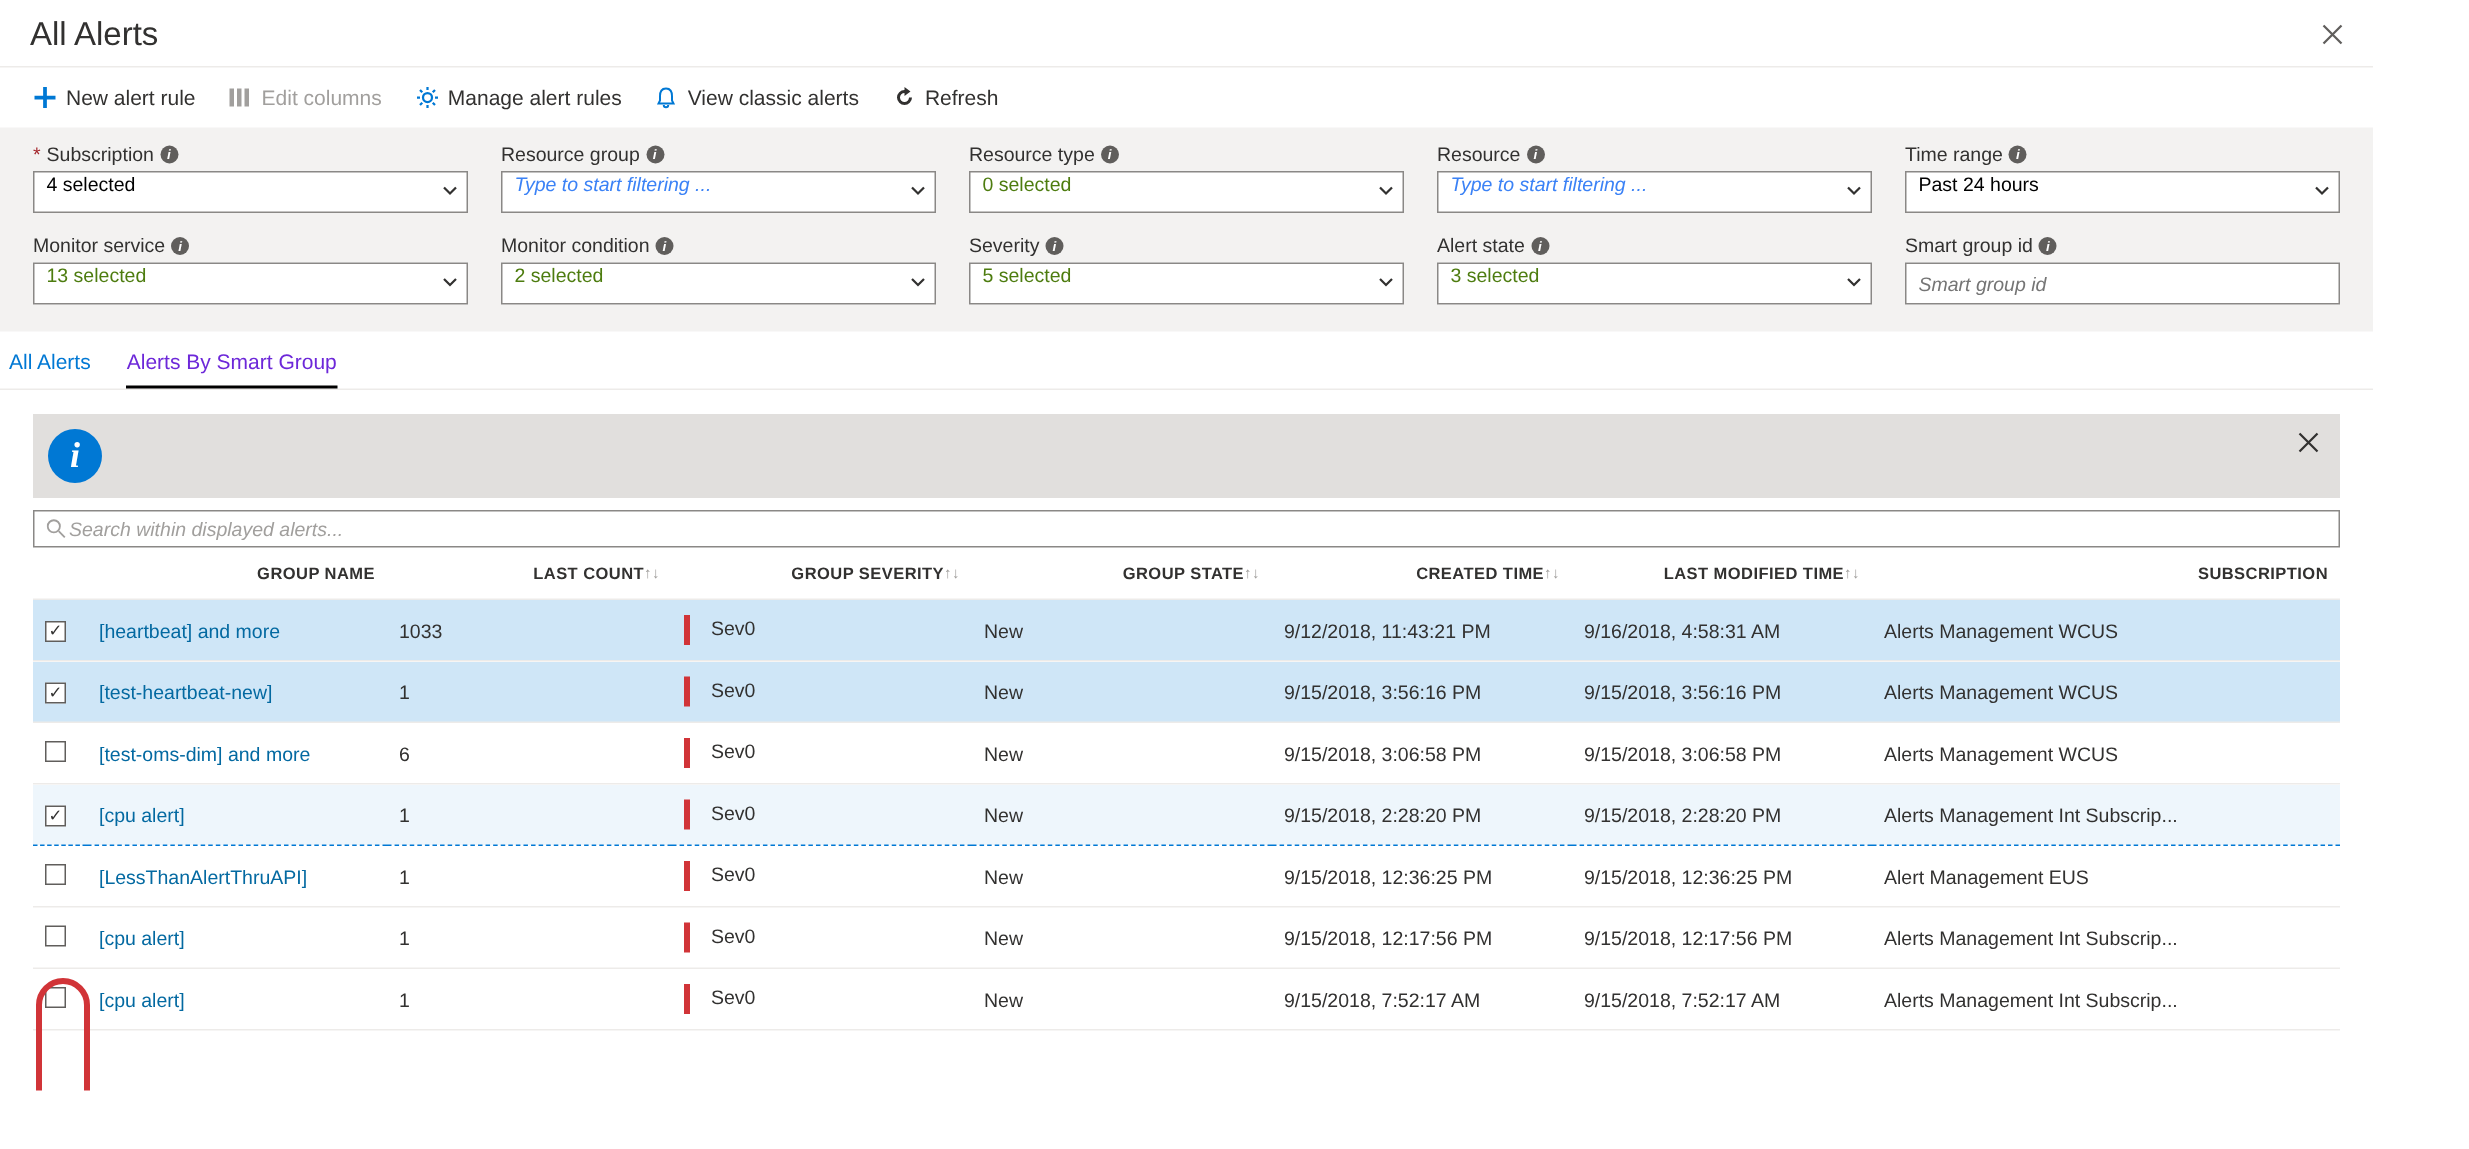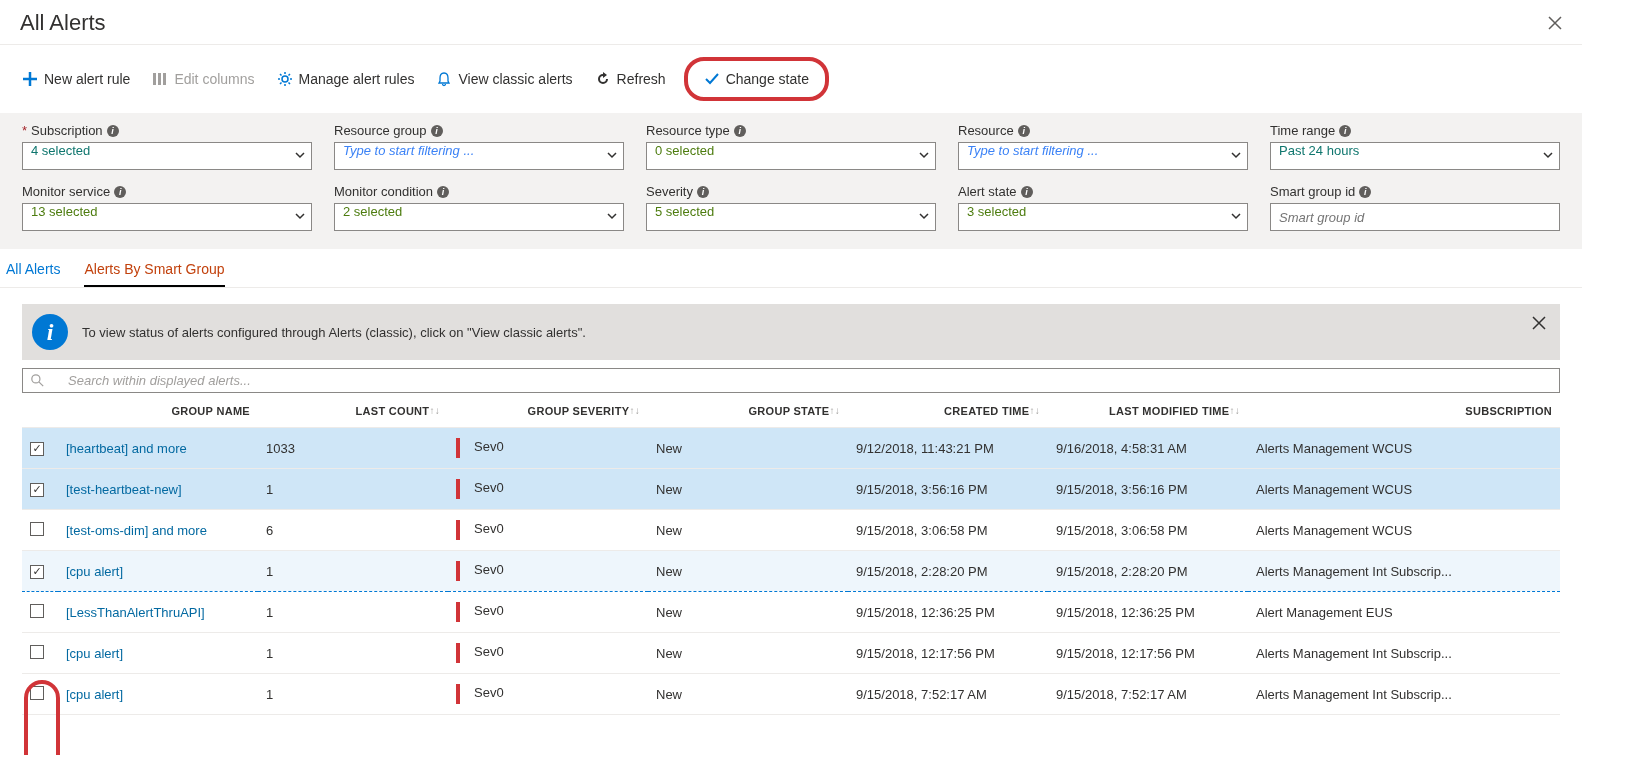--- a/index.html
+++ b/index.html
@@ -10,34 +10,34 @@
   .close-x { font-size: 16px; color: #605e5c; cursor: pointer; }
   .toolbar { display: flex; align-items: center; gap: 22px; padding: 12px 22px; font-size: 14px; color: #323130; }
   .toolbar-item { display: flex; gap: 6px; cursor: pointer; }
   .toolbar-item.disabled { color: #a19f9d; }
   .tb-icon { width: 16px; height: 16px; display: inline-flex; align-items: center; justify-content: center; }
   .highlight-oval { border: 4px solid #d13438; border-radius: 20px; padding: 10px 16px; margin-left: -4px; }
   .filters { background: #f3f2f1; padding: 10px 22px 18px 22px; display: grid; grid-template-columns: repeat(5, 1fr); gap: 22px 22px; row-gap: 14px; }
   .filter-label { font-size: 13px; color: #323130; display: flex; align-items: center; gap: 4px; margin-bottom: 4px; }
   .req { color: #a4262c; }
   .info-dot { width: 12px; height: 12px; border-radius: 50%; background: #605e5c; color: #fff; font-size: 9px; display: inline-flex; align-items: center; justify-content: center; font-weight: bold; font-style: italic; }
-  .filter-input { width: 100%; height: 28px; border: 1px solid #8a8886; background: #fff; padding: 0 24px 0 8px; font-size: 13px; color: #0f766e; position: relative; }
+  .filter-input { width: 100%; height: 28px; border: 1px solid #8a8886; background: #fff; padding: 0 24px 0 8px; font-size: 13px; color: #000000; position: relative; }
   .filter-wrap { position: relative; }
   .chev { position: absolute; right: 6px; top: 7px; width: 12px; height: 12px; }
   .placeholder { color: #3b82f6; font-style: italic; }
   .value-grey { color: #4d7c0f; }
   .tabs { display: flex; gap: 24px; padding: 12px 6px 0 6px; font-size: 14px; border-bottom: 1px solid #edebe9; }
   .tab { padding-bottom: 8px; cursor: pointer; }
-  .tab.active { color: #c2410c; border-bottom: 2px solid #000; font-weight: 400; }
+  .tab.active { color: #6d28d9; border-bottom: 2px solid #000; font-weight: 400; }
   .tab.link { color: #0078d4; }
   .content { padding: 16px 22px 40px 22px; }
   .banner { background: #e1dfdd; padding: 10px 14px 10px 10px; display: flex; align-items: center; gap: 14px; position: relative; margin-bottom: 8px; }
   .banner-icon { width: 36px; height: 36px; border-radius: 50%; background: #0078d4; color: #fff; display: flex; align-items: center; justify-content: center; font-size: 24px; font-weight: bold; font-family: Georgia, serif; font-style: italic; }
   .banner-close { position: absolute; right: 14px; top: 12px; font-size: 18px; color: #323130; cursor: pointer; }
-  .search-row { border: 1px solid #8a8886; padding: 4px 8px; display: flex; align-items: center; gap: 24px; font-style: italic; color: #a19f9d; font-size: 13px; }
+  .search-row { border: 1px solid #8a8886; padding: 4px 8px; display: flex; align-items: center; gap: 2px; font-style: italic; color: #a19f9d; font-size: 13px; }
   .table { width: 100%; border-collapse: collapse; table-layout: fixed; }
   .table th { text-align: right; font-size: 11px; font-weight: 600; color: #323130; padding: 12px 8px 10px 8px; border-bottom: 1px solid #edebe9; letter-spacing: 0.3px; }
   .th-sort { float: right; color: #a19f9d; font-size: 10px; }
   .table td { padding: 10px 8px; border-bottom: 1px solid #edebe9; font-size: 13px; vertical-align: middle; white-space: nowrap; overflow: hidden; text-overflow: ellipsis; }
   tr.row-selected td { background: #cfe6f7; }
   tr.row-hover td { background: #eef6fc; border-top: 1px dashed #0078d4; border-bottom: 1px dashed #0078d4; }
   .cb { width: 14px; height: 14px; border: 1px solid #605e5c; display: inline-flex; align-items: center; justify-content: center; font-size: 11px; background: #fff; }
   .link { color: #0369a1; cursor: pointer; }
   .sev-bar { display: inline-block; width: 4px; height: 20px; background: #d13438; vertical-align: middle; margin-right: 14px; }
   .col-cb { width: 36px; }
@@ -102,30 +102,20 @@
       <span>View classic alerts</span>
     </div>
     <div class="toolbar-item">
       <span class="tb-icon">
         <svg width="16" height="16" viewBox="0 0 16 16">
             <path d="M13 8 A5 5 0 1 1 8 3 L8 1 L12 4 L8 7 L8 5 A3 3 0 1 0 11 8" fill="#323130"></path>
           </svg>
       </span>
       <span>Refresh</span>
     </div>
-    <div class="highlight-oval">
-      <div class="toolbar-item">
-        <span class="tb-icon">
-          <svg width="16" height="16" viewBox="0 0 16 16">
-              <path d="M2 8 L6 12 L14 3" fill="none" stroke="#0078d4" stroke-width="2"></path>
-            </svg>
-        </span>
-        <span>Change state</span>
-      </div>
-    </div>
   </div>
 
   <div class="filters">
 
     <div>
       <div class="filter-label">
           <span class="req">*</span>
           <span>Subscription</span>
           <span class="info-dot">i</span>
         </div>
@@ -243,21 +233,20 @@
   </div>
 
   <div class="tabs">
     <div class="tab link">All Alerts</div>
     <div class="tab active">Alerts By Smart Group</div>
   </div>
 
   <div class="content" style="position:relative">
     <div class="banner">
       <div class="banner-icon">i</div>
-      <div>To view status of alerts configured through Alerts (classic), click on "View classic alerts".</div>
       <div class="banner-close">
         <svg width="14" height="14" viewBox="0 0 14 14">
             <path d="M1 1 L13 13 M13 1 L1 13" stroke="#323130" stroke-width="1.5"></path>
           </svg>
       </div>
     </div>
 
     <div class="search-row">
       <svg width="13" height="13" viewBox="0 0 16 16">
           <circle cx="6" cy="6" r="5" fill="none" stroke="#a19f9d" stroke-width="1.5"></circle>

